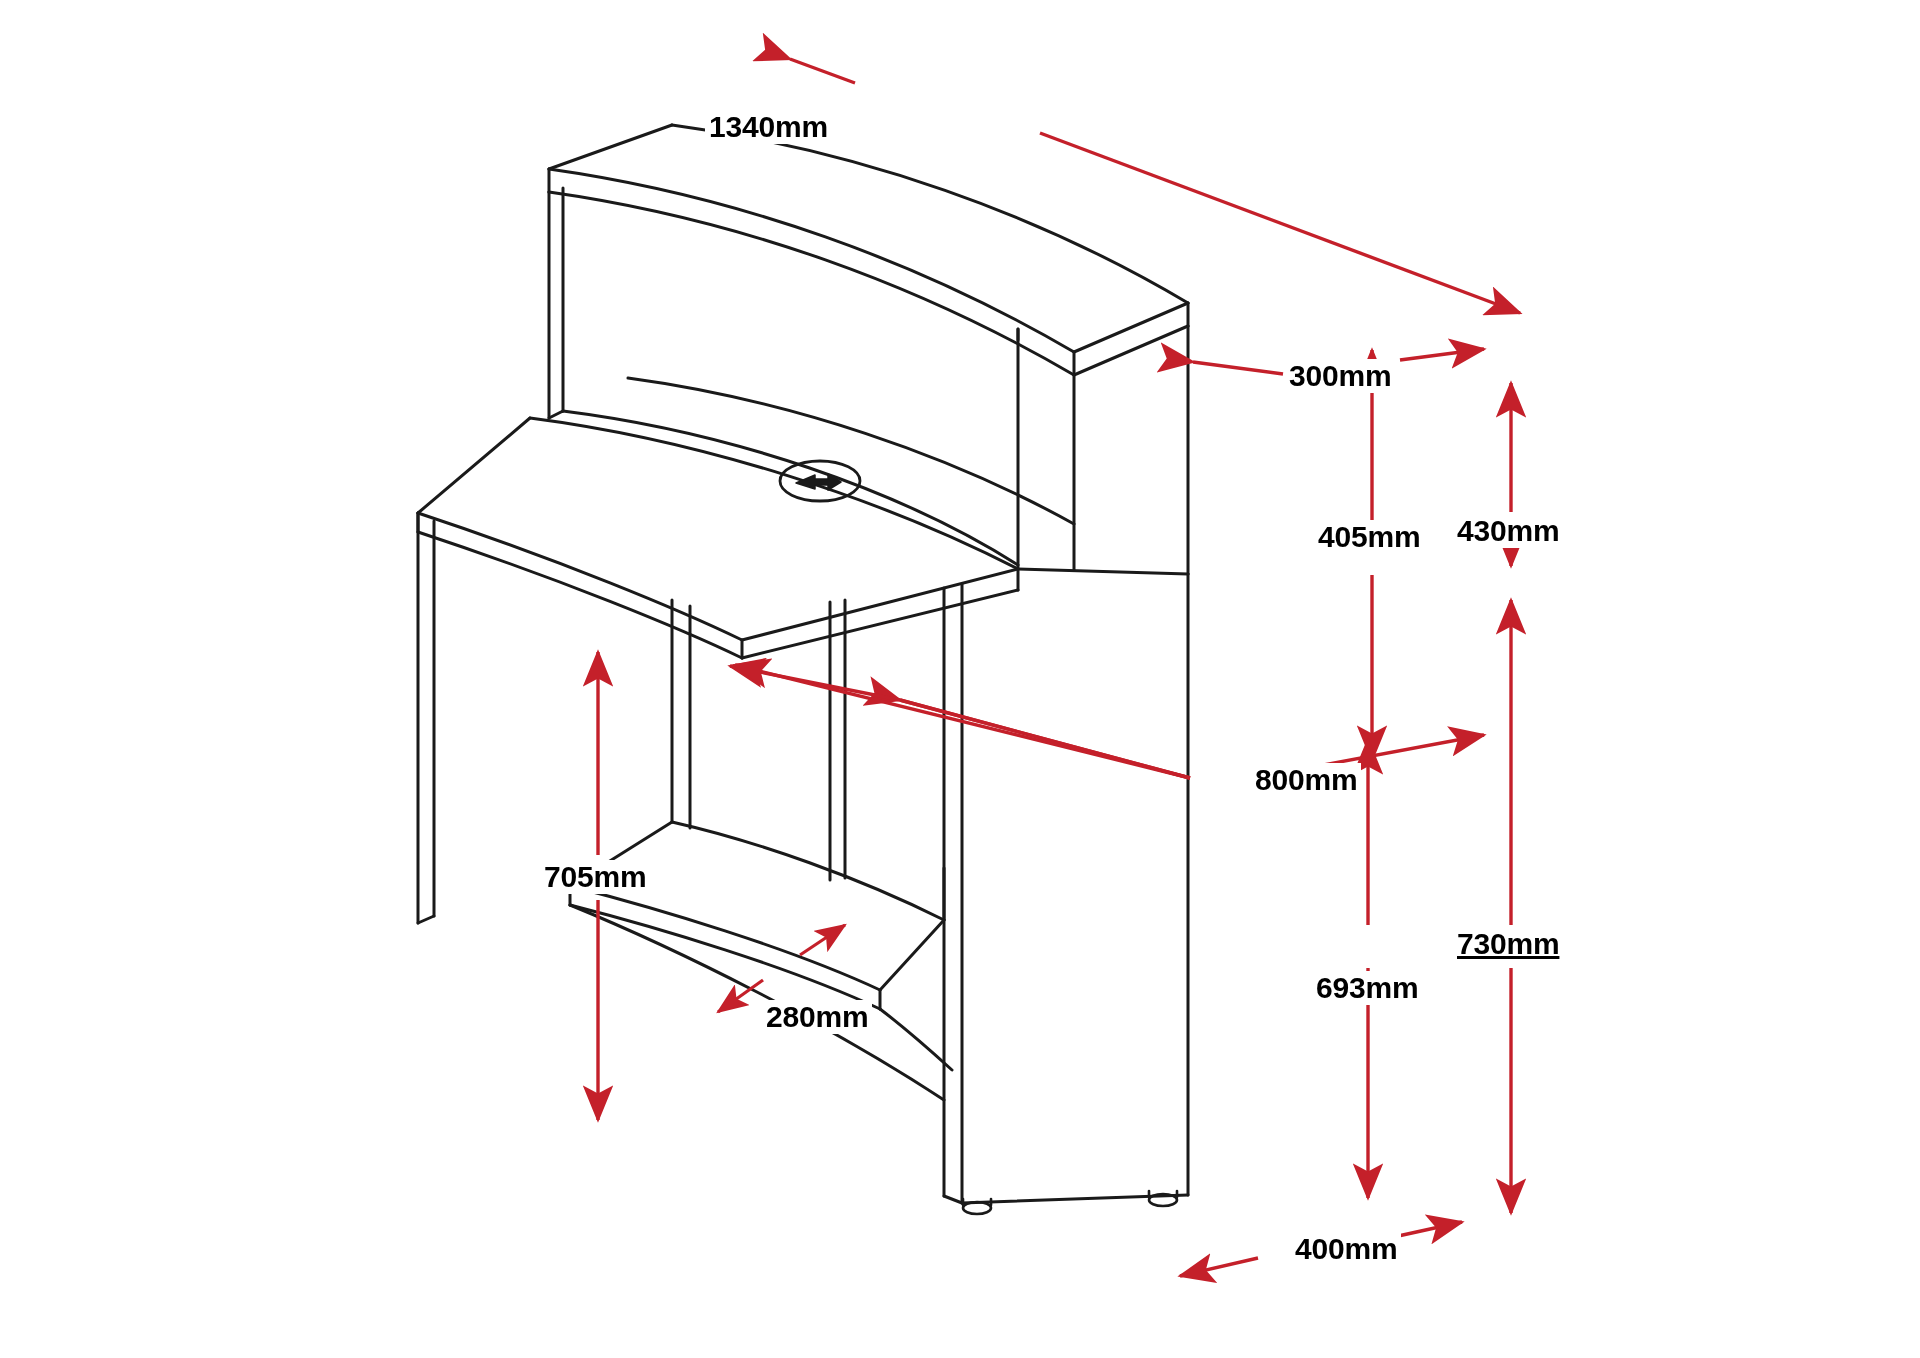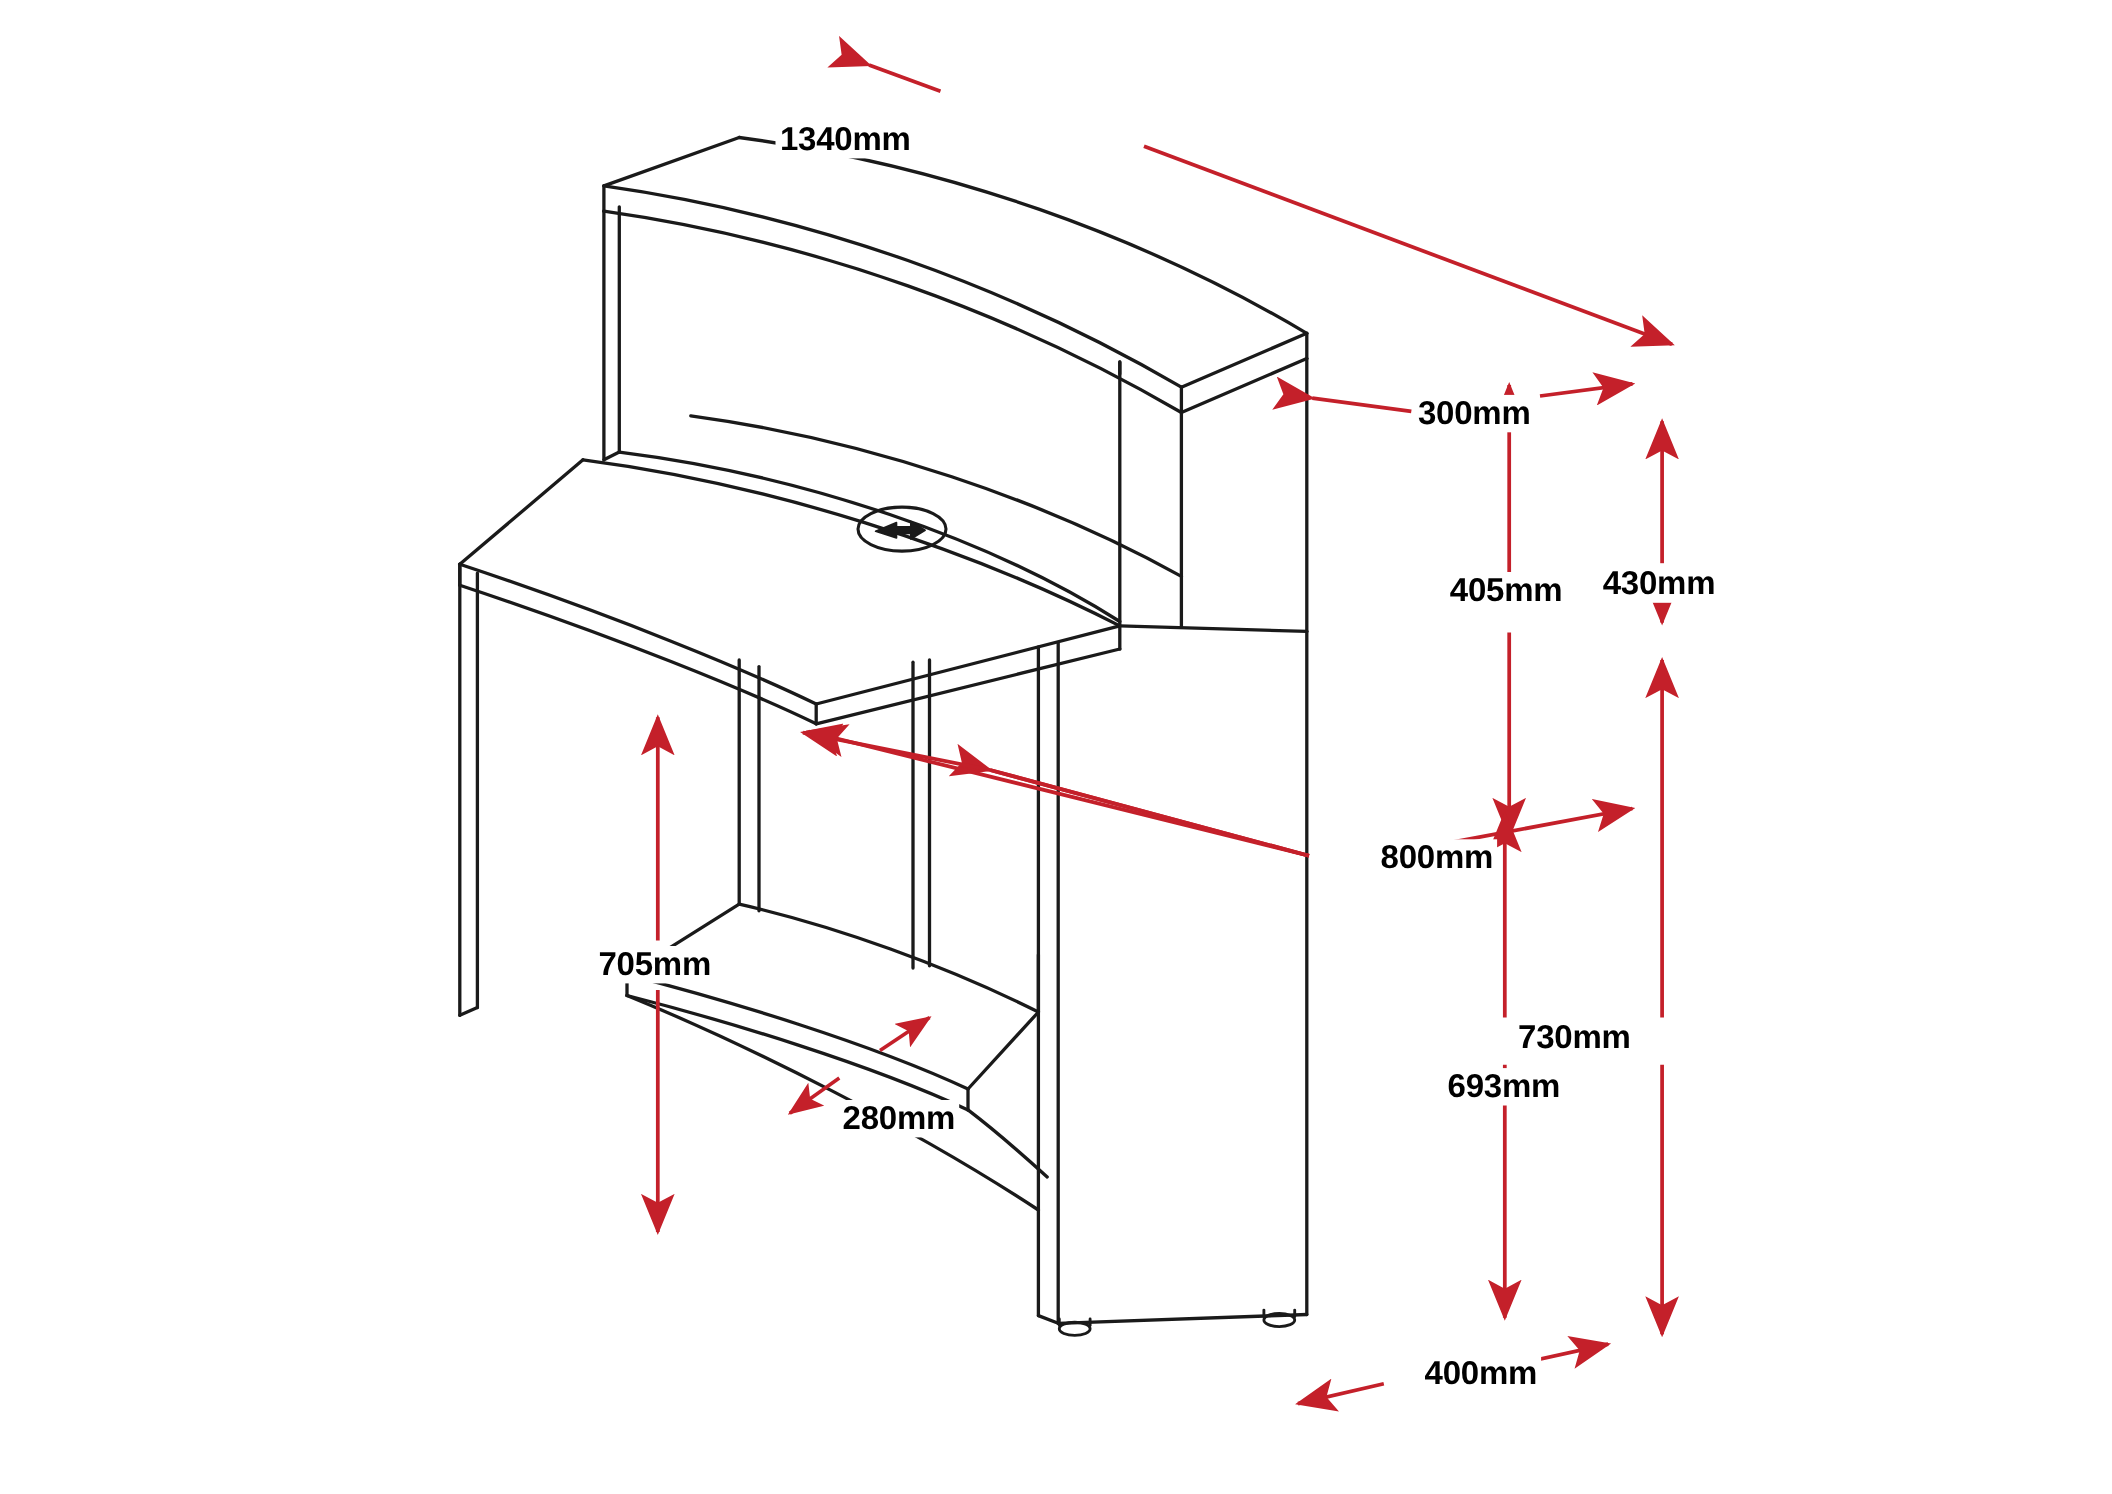--- a/index.html
+++ b/index.html
@@ -245,17 +245,17 @@
   <div class="dim-label" style="left:1453px; top:514px;text-align:right;">430mm</div>
 
   <div class="dim-label" style="left:1251px; top:763px;">800mm</div>
 
   <div class="dim-label" style="left:540px; top:860px;">705mm</div>
 
   <div class="dim-label" style="left:762px; top:1000px;">280mm</div>
 
   <div class="dim-label" style="left:1312px; top:927px;margin-top:44px;">693mm</div>
 
-  <div class="dim-label" style="left:1376px; top:927px;">730mm</div>
+  <div class="dim-label" style="left:1453px; top:927px;text-decoration:underline;">730mm</div>
 
   <div class="dim-label" style="left:1291px; top:1232px;">400mm</div>
 
 </div>
 
 </body></html>

